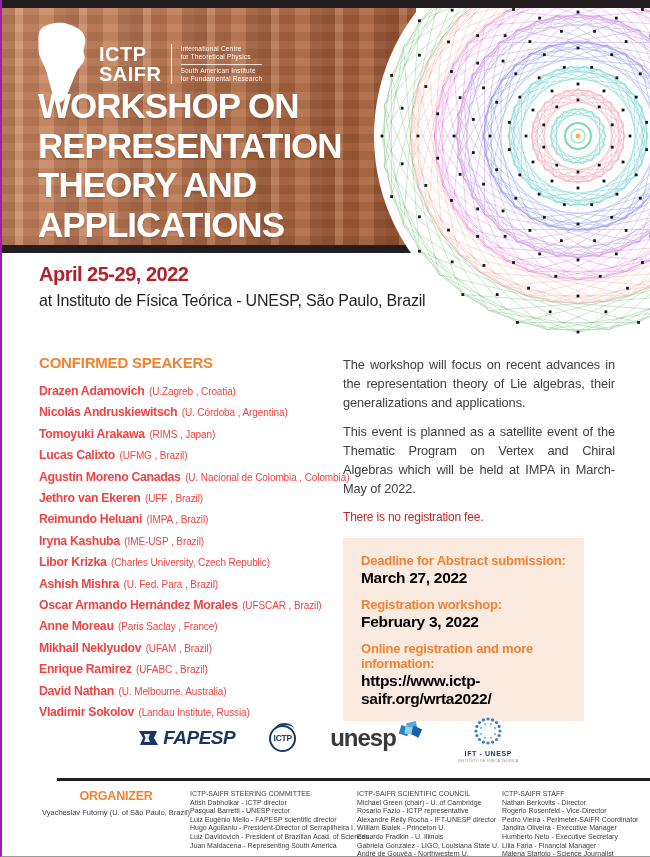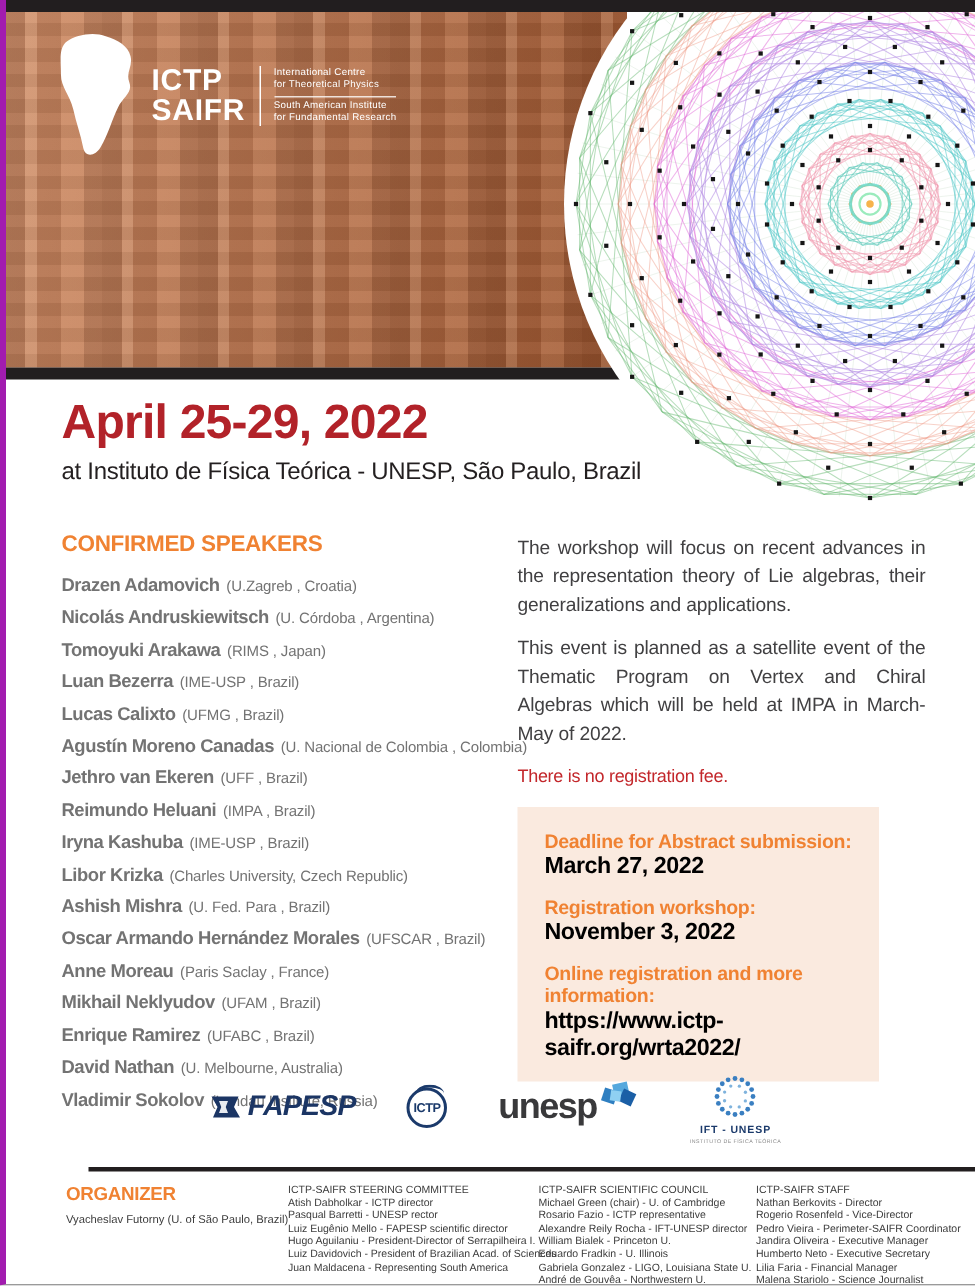--- a/index.html
+++ b/index.html
@@ -1,21 +1,21 @@
 <!DOCTYPE html>
 <html><head>
 <meta charset="utf-8">
 <style>
   * { margin:0; padding:0; box-sizing:border-box; }
   html,body { background:#e8e8e8; }
   body { font-family:"Liberation Sans", sans-serif; }
   .page{
     position:relative; width:650px; height:857px; background:#fff;
     overflow:hidden; margin:0 auto;
-    border-left:4px solid #a21caf; border-bottom:1px solid #9a9a9a;
+    border-left:2px solid #a21caf; border-bottom:1px solid #9a9a9a;
   }
   
   .topbar{ position:absolute; left:0; top:0; width:650px; height:8px; background:#221e1f; z-index:6; }
   .photo{
     position:absolute; left:0; top:8px; width:414px; height:237px; z-index:1;
     background:
       linear-gradient(100deg, rgba(255,245,235,.20), rgba(40,10,0,.18)),
       repeating-linear-gradient(90deg, rgba(70,25,0,.25) 0 13px, rgba(255,228,198,.16) 13px 21px, rgba(95,38,6,.20) 21px 37px, rgba(255,214,175,.10) 37px 52px, rgba(50,18,0,.16) 52px 64px),
       repeating-linear-gradient(0deg, rgba(0,0,0,.08) 0 9px, rgba(255,255,255,.06) 9px 17px),
       #c06f42;
@@ -31,27 +31,27 @@
   .logo-acronym{ font-weight:bold; font-size:20px; line-height:1.0; letter-spacing:.5px; padding-right:9px; border-right:1px solid #fff; }
   .logo-sub{ font-size:6.5px; line-height:1.25; letter-spacing:.2px; }
   .logo-sub .grp+.grp{ border-top:1px solid rgba(255,255,255,.8); margin-top:2px; padding-top:2px; }
   .title{
     position:absolute; left:36px; top:86px; z-index:3; color:#fff;
     font-weight:bold; font-size:35px; line-height:1.13; letter-spacing:-1px;
     text-shadow:0 1px 2px rgba(60,20,0,.25);
   }
   
   .dateblock{ position:absolute; left:37px; top:263px; z-index:3; }
-  .dates{ color:#b22229; font-weight:bold; font-size:32px; letter-spacing:-.5px; }
+  .dates{ color:#b22229; font-weight:bold; font-size:20px; letter-spacing:-.5px; }
   .location{ color:#231f20; font-weight:normal; font-size:16px; margin-top:6px; letter-spacing:-.2px; }
   
   .speakers{ position:absolute; left:37px; top:354px; width:302px; }
   .speakers h2{ color:#f08232; font-size:15px; font-weight:bold; letter-spacing:-.2px; }
   .speakers ul{ list-style:none; margin-top:9px; }
-  .speakers li{ line-height:19.4px; white-space:nowrap; color:#737373; }
+  .speakers li{ line-height:19.4px; white-space:nowrap; color:#ef4444; }
   .speakers .nm{ font-weight:bold; font-size:12.3px; letter-spacing:-.3px; }
   .speakers .af{ font-size:10px; letter-spacing:-.1px; }
   
   .rightcol{ position:absolute; left:341px; top:355px; width:297px; }
   .rightcol p{ width:272px; text-align:justify; font-size:12.8px; line-height:1.5; color:#414042; margin-bottom:9px; letter-spacing:-.1px; }
   .fee-note{ color:#c3272b; font-size:12px; margin-top:12px; letter-spacing:-.2px; }
   .info-box{ margin-top:14px; background:#faeadf; padding:15px 18px 13px 18px; width:241px; }
   .info-item{ margin-bottom:10px; }
   .info-item:last-child{ margin-bottom:0; }
   .info-label{ color:#f08232; font-weight:bold; font-size:13px; letter-spacing:-.2px; }
@@ -68,21 +68,21 @@
   .unesp .word{ font-weight:bold; font-size:24px; color:#39393b; letter-spacing:-1px; }
   .unesp .crystal{ margin-left:2px; margin-top:-16px; }
   .ift{ flex-direction:column; gap:2px; }
   .ift .word{ font-size:7px; font-weight:bold; color:#1b3a6b; letter-spacing:.6px; }
   .ift .sub{ font-size:3.5px; color:#8a8a8a; letter-spacing:.3px; }
   
   .footer-rule{ position:absolute; left:55px; top:778px; width:595px; height:3px; background:#221e1f; }
   .fcol{ position:absolute; top:790px; font-size:7px; color:#3c3c3c; line-height:8.6px; white-space:nowrap; }
   .fcol .ftitle{ letter-spacing:0; }
   .fcol ul{ list-style:none; }
-  .org-col{ left:40px; }
+  .org-col{ left:40px;text-align:center; }
   .org-col .ftitle{ color:#f08232; font-weight:bold; font-size:12.5px; line-height:13px; letter-spacing:-.2px; }
   .org-col .member{ margin-top:6px; font-size:7.5px; }
   .steer-col{ left:188px; }
   .council-col{ left:355px; }
   .staff-col{ left:500px; }
 </style>
 </head>
 <body>
 
 <div class="page">
@@ -1118,20 +1118,26 @@
         <div>International Centre</div>
         <div>for Theoretical Physics</div>
       </div>
       <div class="grp">
         <div>South American Institute</div>
         <div>for Fundamental Research</div>
       </div>
     </div>
   </div>
 
+  <h1 class="title">
+    <div>WORKSHOP ON</div>
+    <div>REPRESENTATION</div>
+    <div>THEORY AND</div>
+    <div>APPLICATIONS</div>
+  </h1>
 
   <div class="dateblock">
     <div class="dates">April 25-29, 2022</div>
     <div class="location">at Instituto de Física Teórica - UNESP, São Paulo, Brazil</div>
   </div>
 
   <section class="speakers">
     <h2>CONFIRMED SPEAKERS</h2>
     <ul>
 
@@ -1143,24 +1149,20 @@
         <li>
           <span class="nm">Nicolás Andruskiewitsch</span>
           <span class="af">(U. Córdoba , Argentina)</span>
         </li>
 
         <li>
           <span class="nm">Tomoyuki Arakawa</span>
           <span class="af">(RIMS , Japan)</span>
         </li>
 
-        <li>
-          <span class="nm">Luan Bezerra</span>
-          <span class="af">(IME-USP , Brazil)</span>
-        </li>
 
         <li>
           <span class="nm">Lucas Calixto</span>
           <span class="af">(UFMG , Brazil)</span>
         </li>
 
         <li>
           <span class="nm">Agustín Moreno Canadas</span>
           <span class="af">(U. Nacional de Colombia , Colombia)</span>
         </li>
@@ -1229,21 +1231,21 @@
 
     <div class="info-box">
 
         <div class="info-item">
           <div class="info-label">Deadline for Abstract submission:</div>
           <div class="info-value">March 27, 2022</div>
         </div>
 
         <div class="info-item">
           <div class="info-label">Registration workshop:</div>
-          <div class="info-value">November 3, 2022</div>
+          <div class="info-value">February 3, 2022</div>
         </div>
 
         <div class="info-item">
           <div class="info-label">Online registration and more information:</div>
           <div class="info-value">https://www.ictp-saifr.org/wrta2022/</div>
         </div>
       </div>
   </section>
 
   <div class="logos-row">

